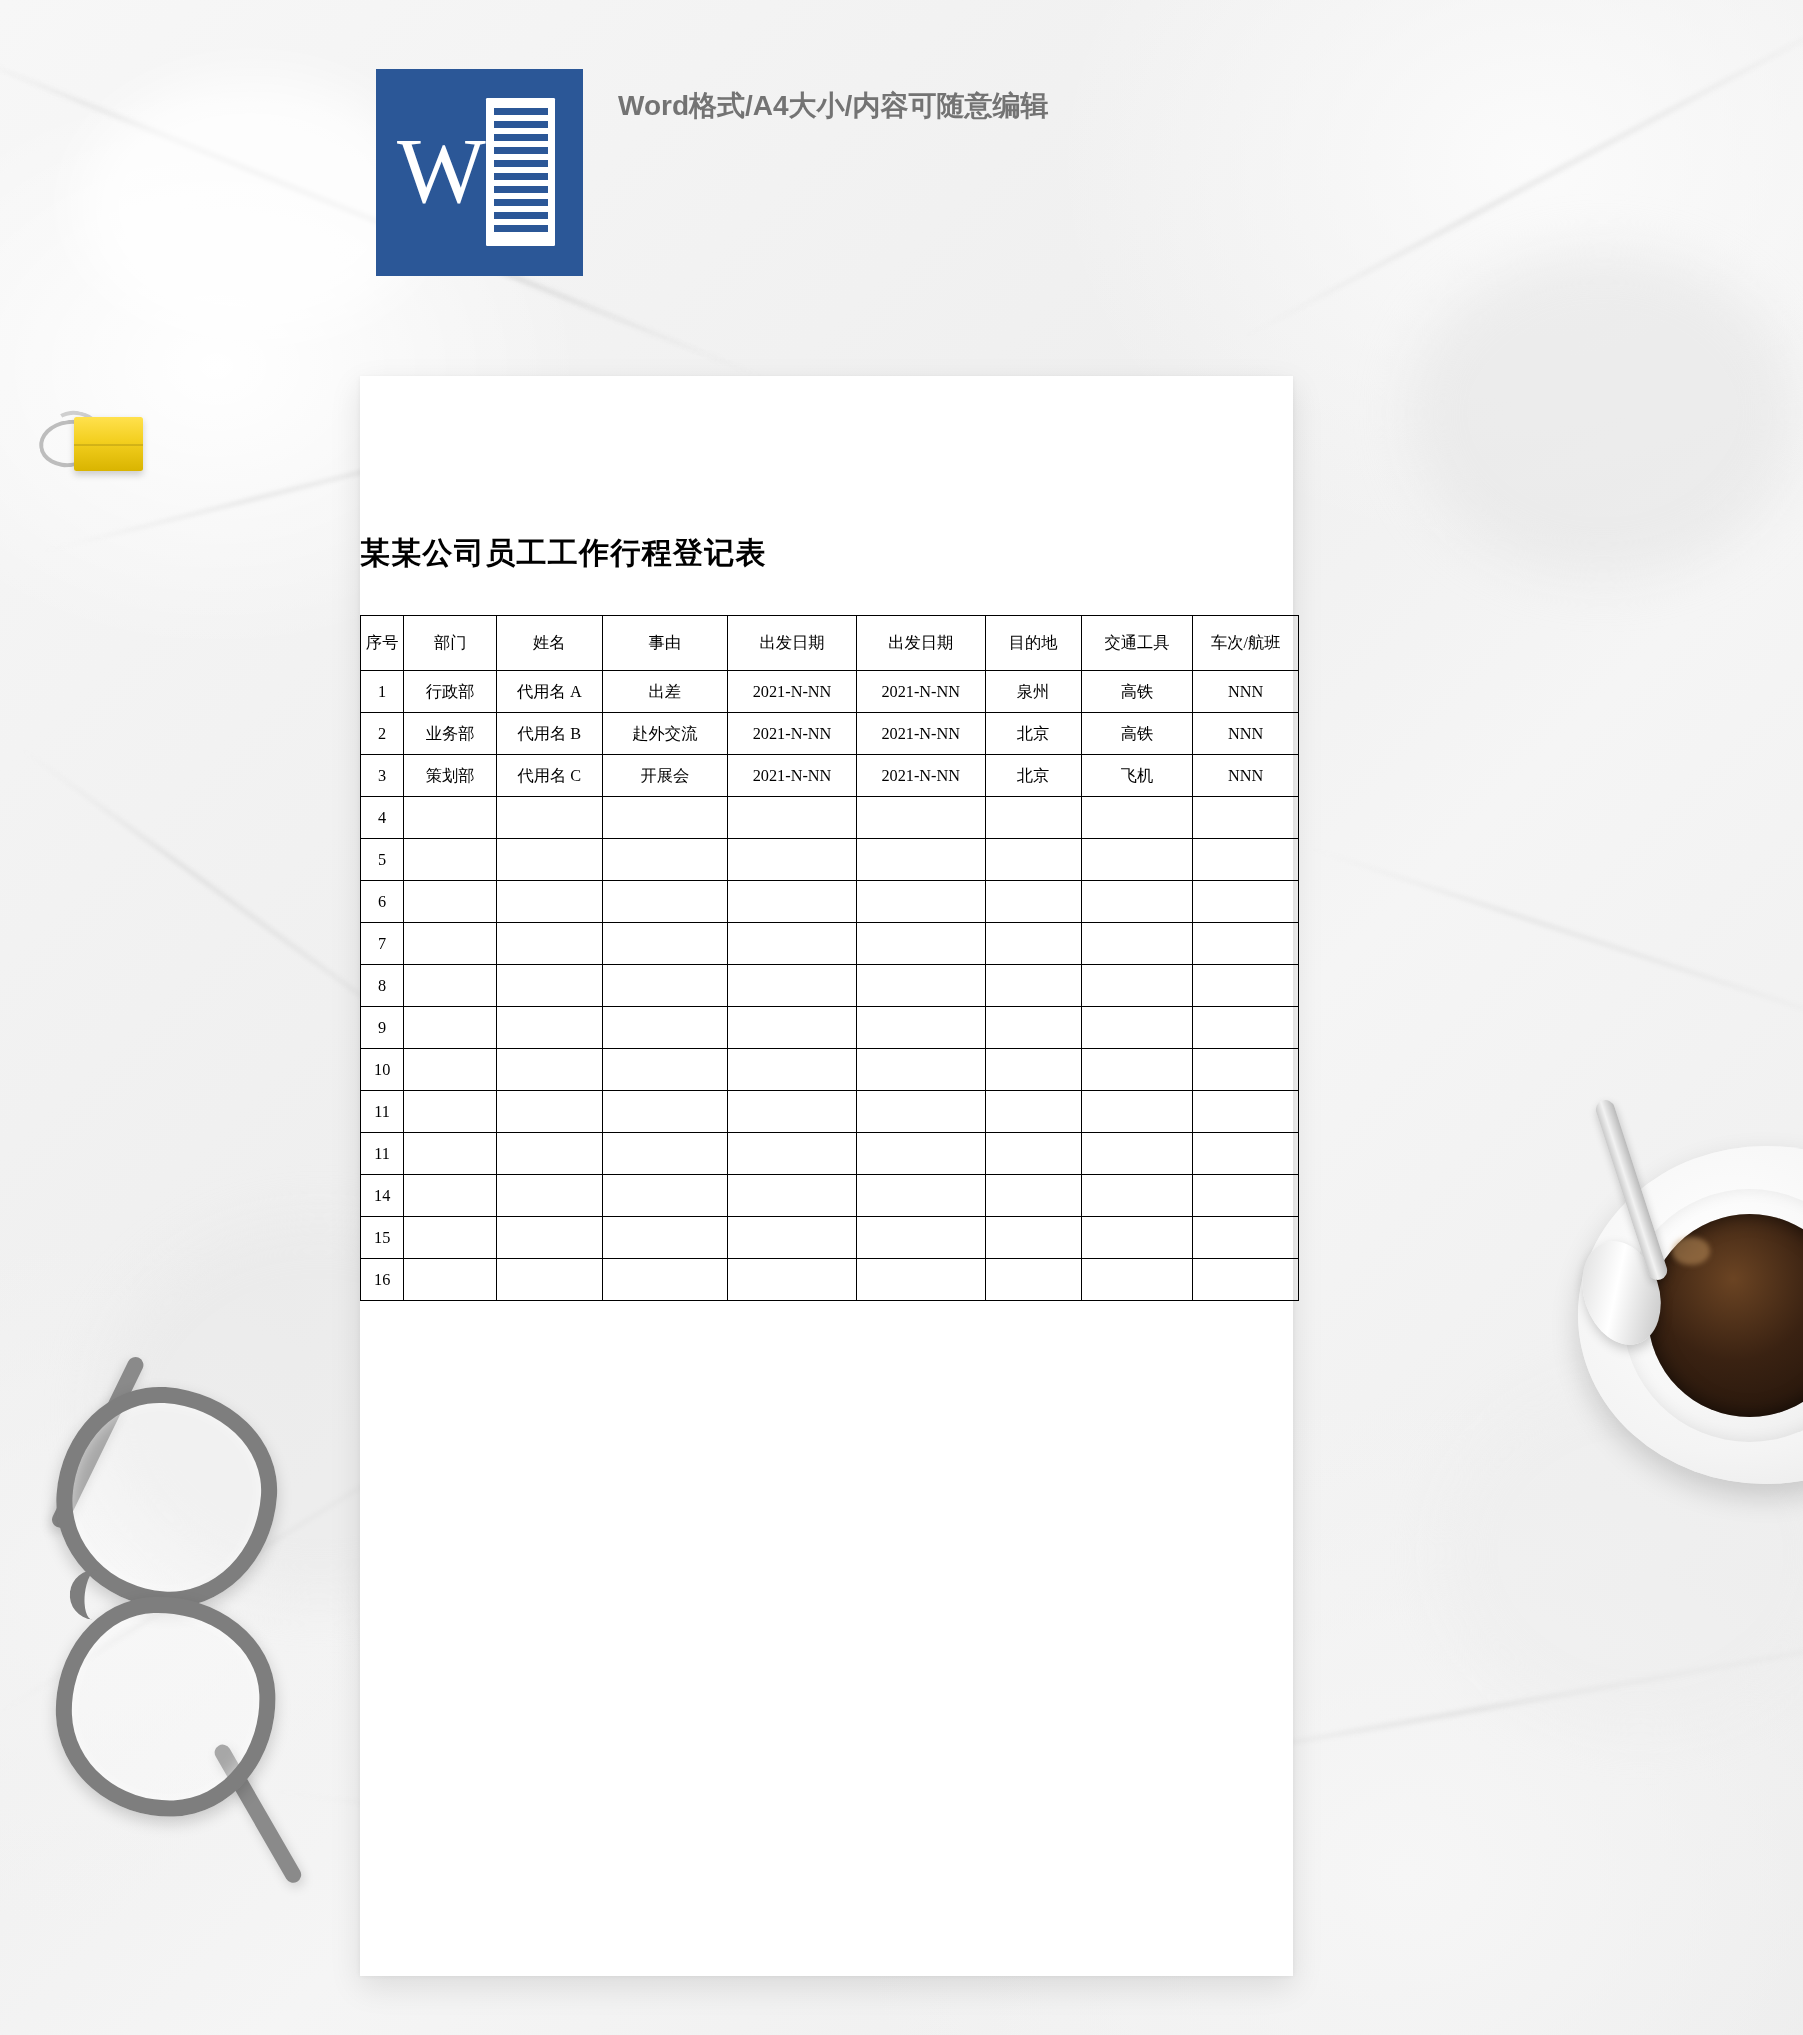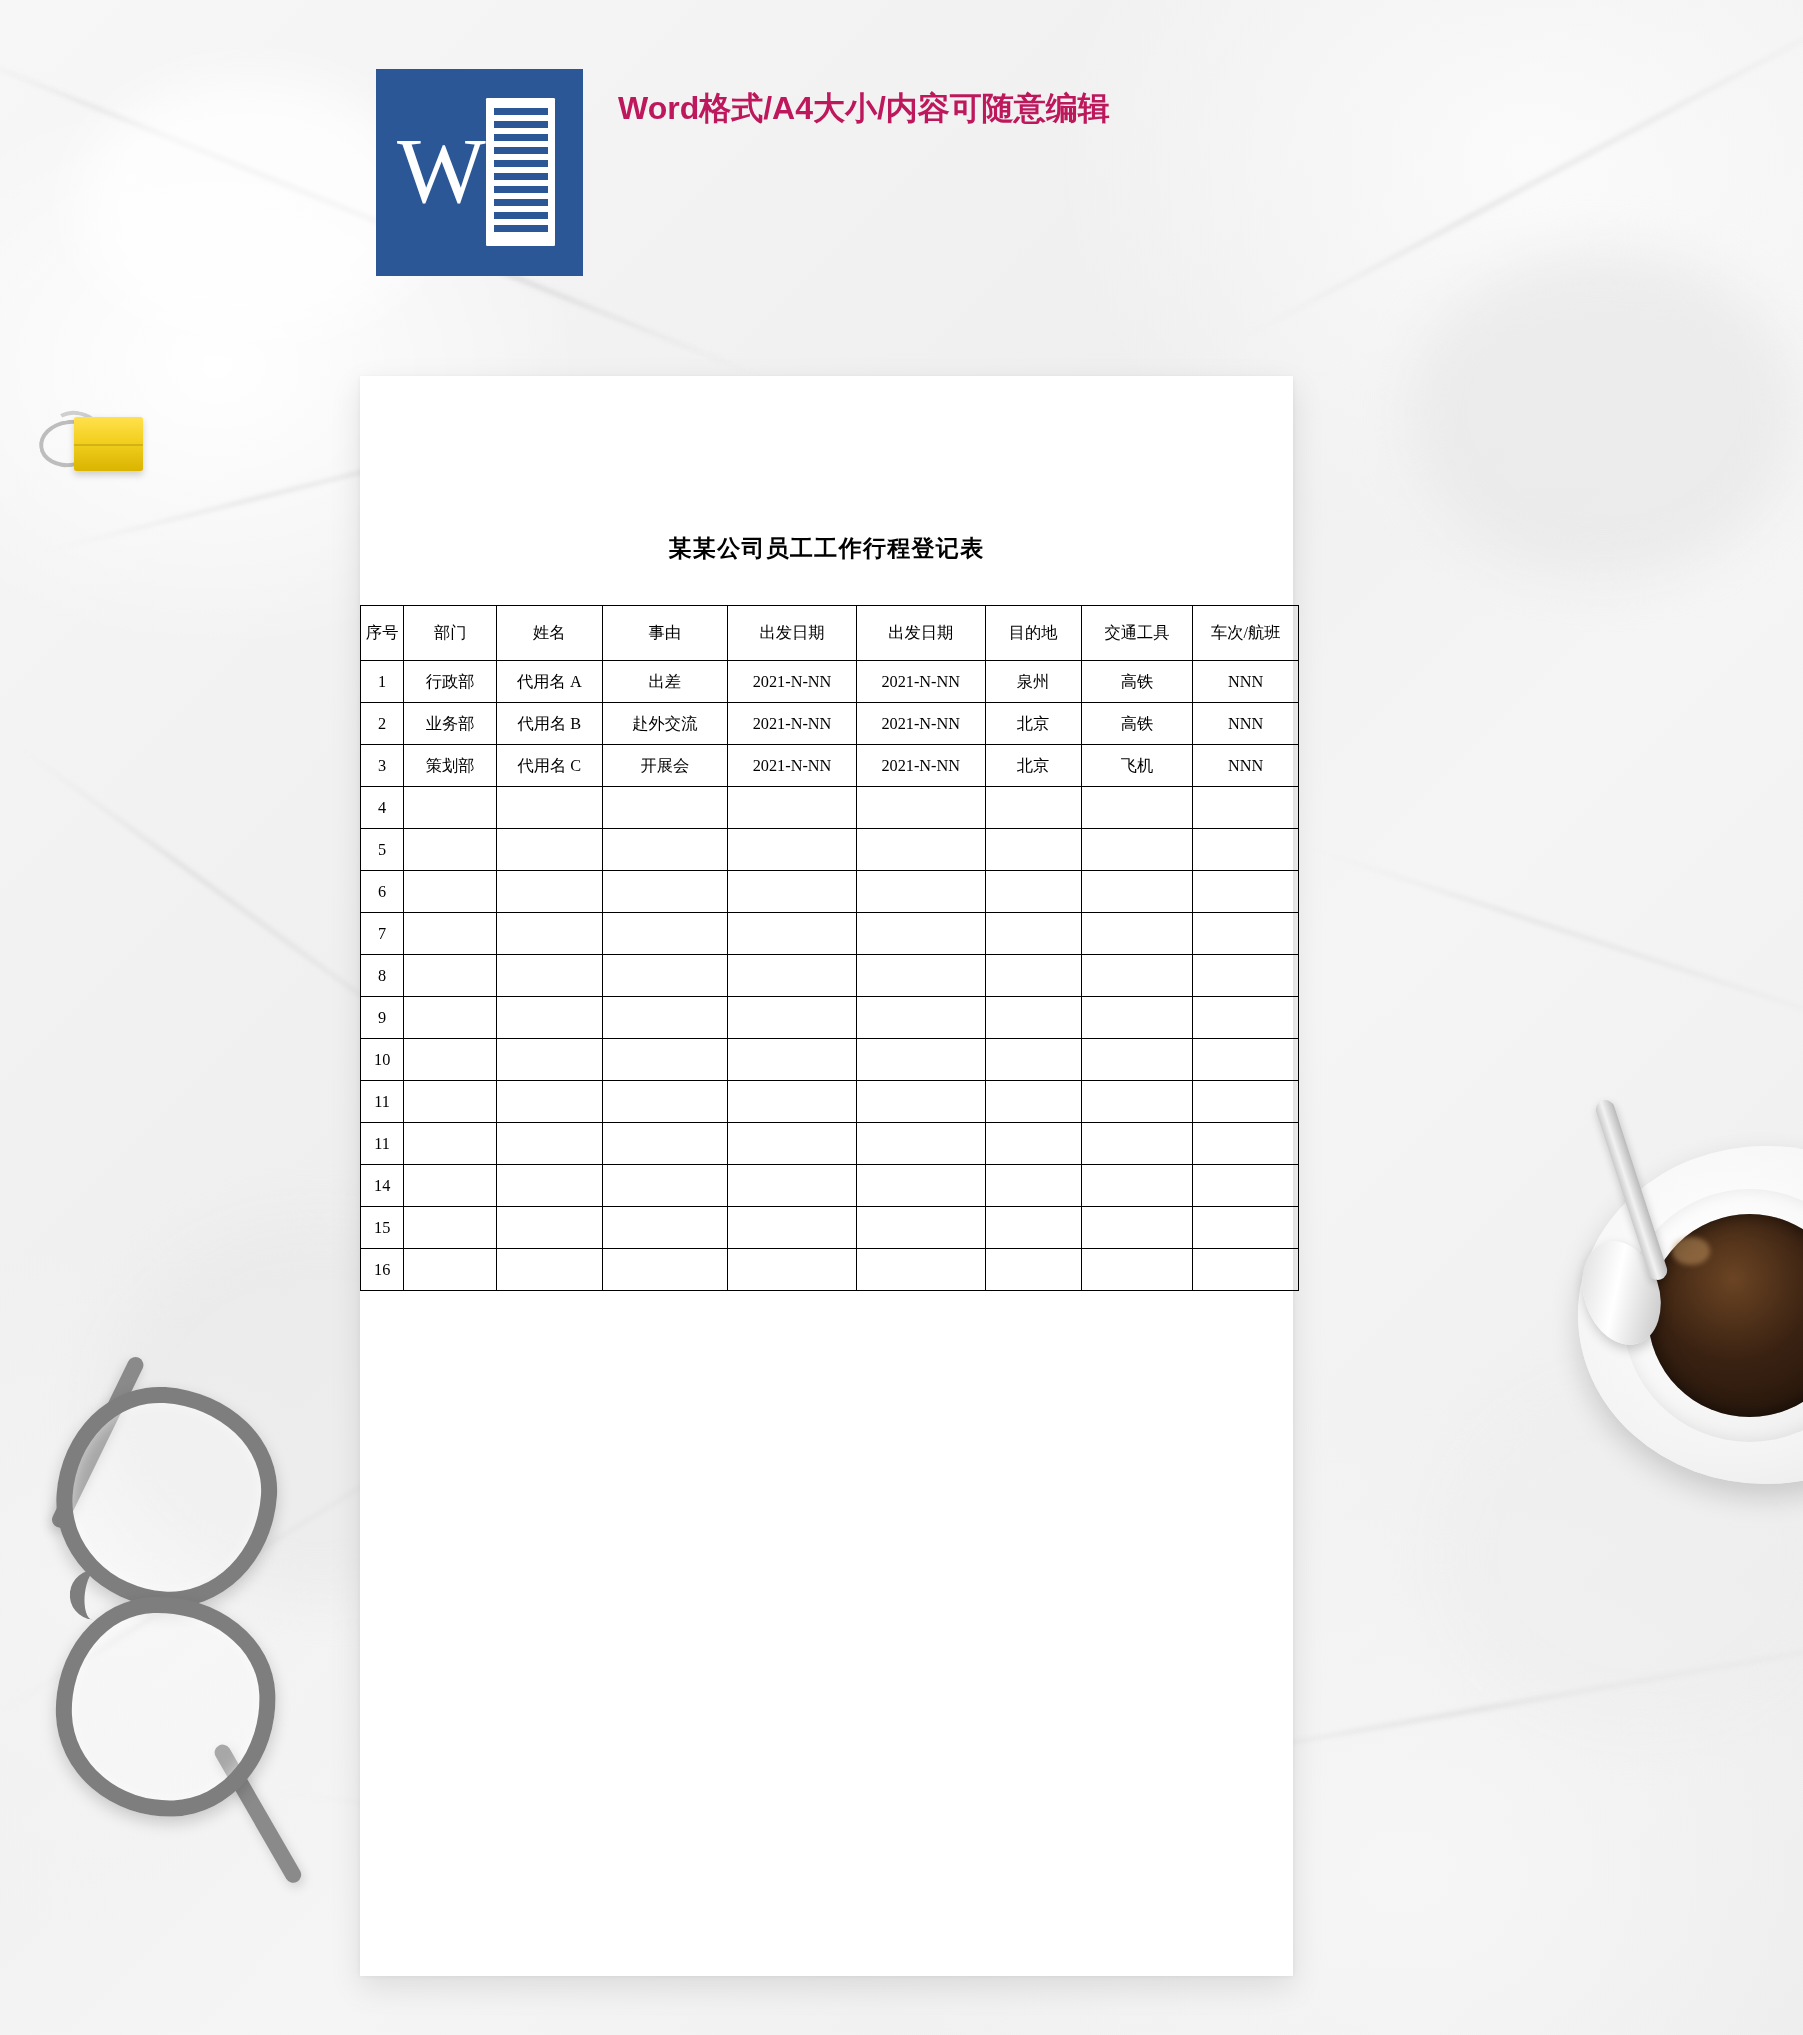--- a/index.html
+++ b/index.html
@@ -102,24 +102,24 @@
   .header-title {
     font-size: 86px;
     line-height: 1.06;
     font-weight: 700;
     color: #1c1c1c;
     letter-spacing: 1.3px;
     white-space: nowrap;
   }
   .header-sub {
     margin-top: 16.3px;
-    font-size: 32px;
+    font-size: 28px;
     line-height: 1.2;
     font-weight: 700;
-    color: #be185d;
+    color: #737373;
     white-space: nowrap;
   }
 
   
   .clip {
     position: absolute;
     left: 36px;
     top: 406px;
     width: 125px;
     height: 75px;
@@ -155,24 +155,23 @@
     position: absolute;
     left: 360px;
     top: 376px;
     width: 933px;
     height: 1600px;
     background: #ffffff;
     box-shadow: 0 11.3px 30px rgba(0,0,0,.10), 0 1.3px 5px rgba(0,0,0,.06);
   }
   .doc-title {
     margin-top: 157px;
-    text-align: center;
     font-family: Liberation Sans, sans-serif;
     font-weight: 700;
-    font-size: 23px;
+    font-size: 30px;
     letter-spacing: 1.3px;
     color: #000;
   }
   table.schedule {
     margin: 41px auto 0;
     border-collapse: collapse;
     width: 939px;
     max-width: 939px;
     table-layout: fixed;
     font-family: "Liberation Serif", serif;

